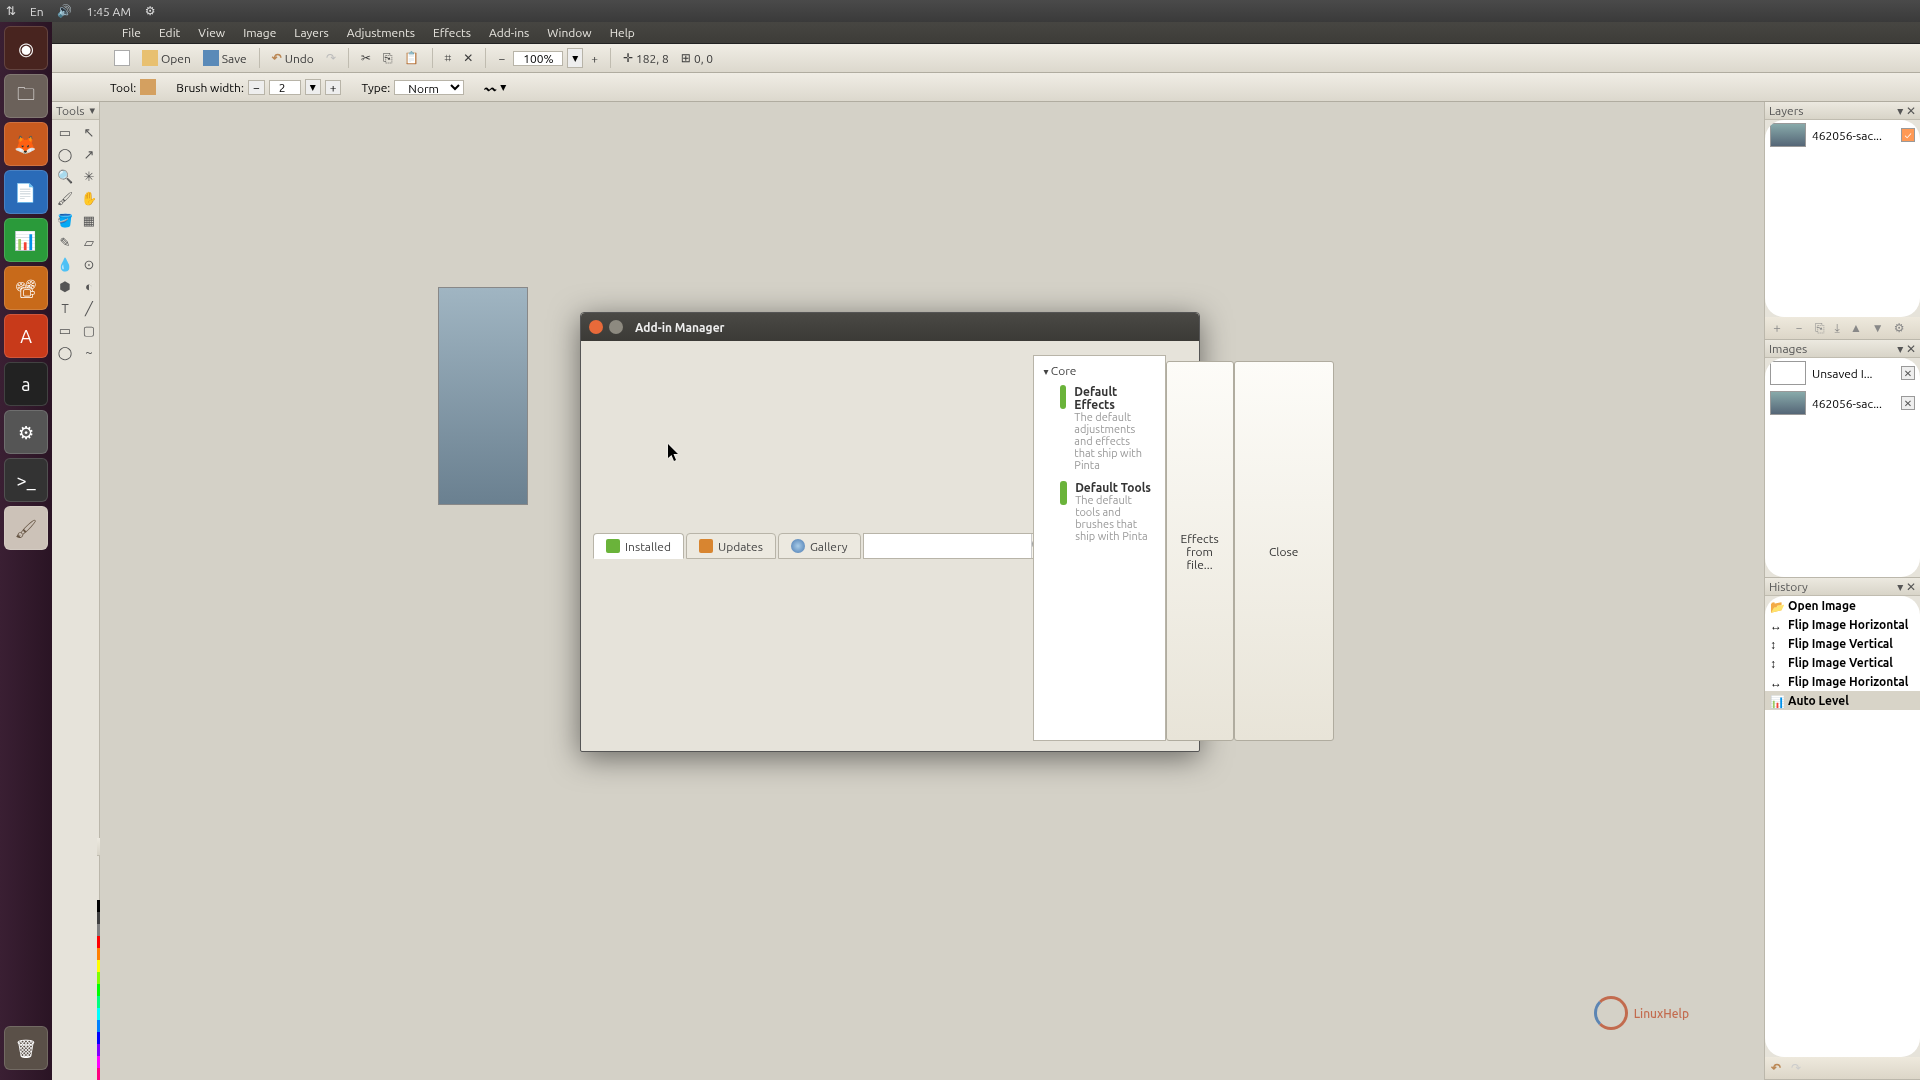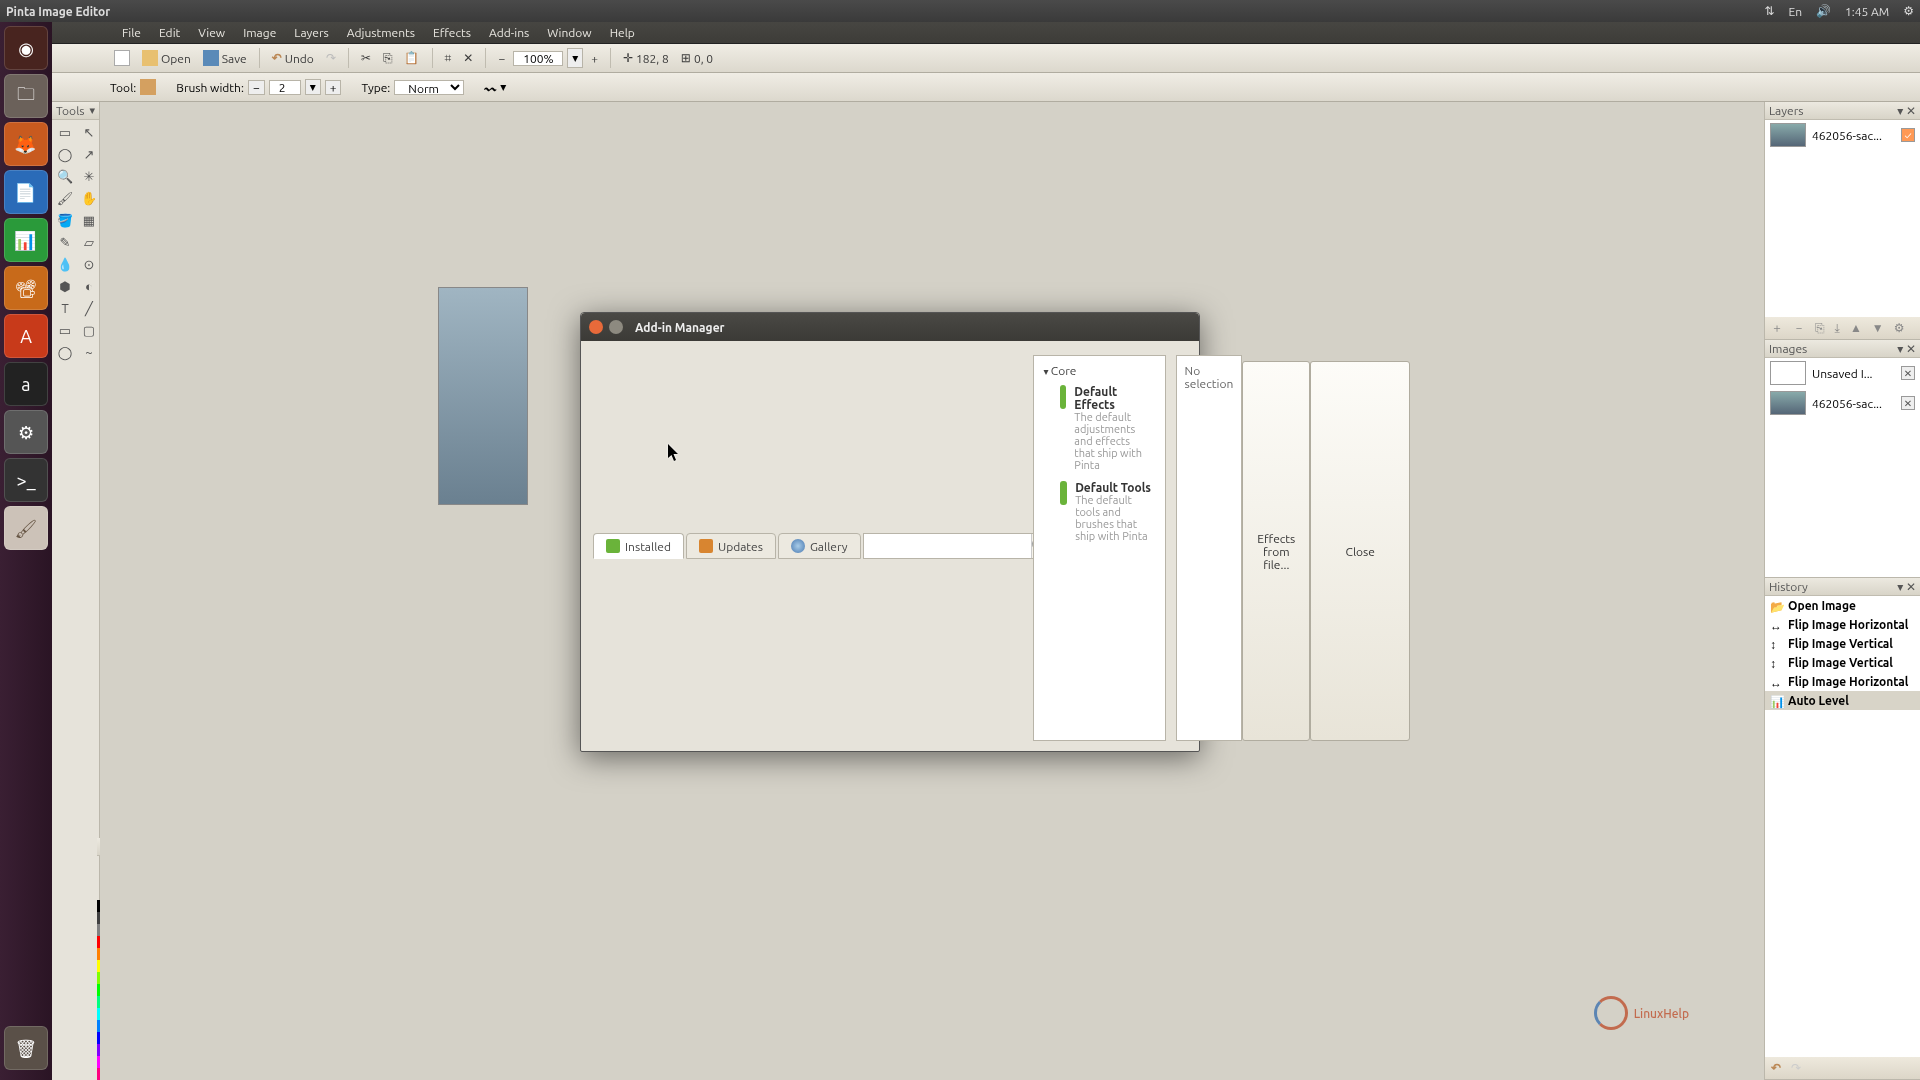--- a/index.html
+++ b/index.html
@@ -46,21 +46,21 @@
 .swatches { display:grid; grid-template-columns: repeat(2, 18px); }
 .swatches div { height:12px; }
 
 
 .canvas { flex:1; background:#d4d1c7; position:relative; }
 .canvas .imgph { position:absolute; left:338px; top:185px; width:90px; height:218px; background: linear-gradient(#a0b5c2,#6a8090); border:1px solid #888; }
 
 
 .rightpanels { width:156px; display:flex; flex-direction:column; background:#e6e3da; border-left:1px solid #bbb7ab; }
 .rpanel { display:flex; flex-direction:column; border-bottom:1px solid #bbb7ab; }
-.rpanel .body { background:#fff; flex:1; min-height:40px; overflow:hidden; }
+.rpanel .body { background:#fff; flex:1; min-height:40px; overflow:hidden;border-radius:19px; }
 .layerrow, .imgrow, .histrow { display:flex; align-items:center; gap:6px; padding:3px 5px; font-size:11px; }
 .layerrow .thumb, .imgrow .thumb { width:36px; height:24px; background:linear-gradient(#8aa,#567); border:1px solid #999; }
 .imgrow .thumb.blank { background:#fff; }
 .layerrow .chk, .imgrow .cls { width:14px;height:14px; border:1px solid #999; display:flex;align-items:center;justify-content:center; font-size:10px; }
 .layerrow .chk { background:#ff9955; color:#fff; }
 .imgrow .cls { background:#eee; color:#555; }
 .iconrow { height:22px; background: linear-gradient(#eee9dd,#dcd6c8); display:flex; align-items:center; gap:10px; padding:0 6px; color:#888; }
 .histrow { font-size:11px; font-weight:bold; }
 .histrow.sel { background:#d8d4c8; }
 .histico { width:12px;height:12px; display:inline-block; }
@@ -106,21 +106,20 @@
 
 .undoarrow { color:#b85; font-weight:bold; }
 .tico.green { background:#6ab33a; border-radius:2px; }
 .tico.orange { background:#d88530; border-radius:2px; }
 .tico.globe { background: radial-gradient(#a8cce8,#4878b0); border-radius:50%; }
 </style>
 </head>
 <body>
 
 <div class="sysbar">
-  <span class="title">Pinta Image Editor</span>
   <div class="right">
     <span>⇅</span>
     <span>En</span>
     <span>🔊</span>
     <span>1:45 AM</span>
     <span>⚙</span>
   </div>
 </div>
 
 <div class="launcher">
@@ -325,23 +324,20 @@
                   </div>
                   <div class="addin">
                     <div class="aico"></div>
                     <div>
                       <div class="aname">Default Tools</div>
                       <div class="adesc">The default tools and brushes that ship with Pinta</div>
                     </div>
                   </div>
                 </div>
             </div>
-            <div class="detailpane">
-              <span>No selection</span>
-            </div>
           </div>
           <div class="dlgbtns">
             <button class="btnflat">Effects from file...</button>
             <div style="flex:1"></div>
             <button class="btnflat" style="min-width:100px">Close</button>
           </div>
         </div>
       </div>
 
       <div class="cursor">

